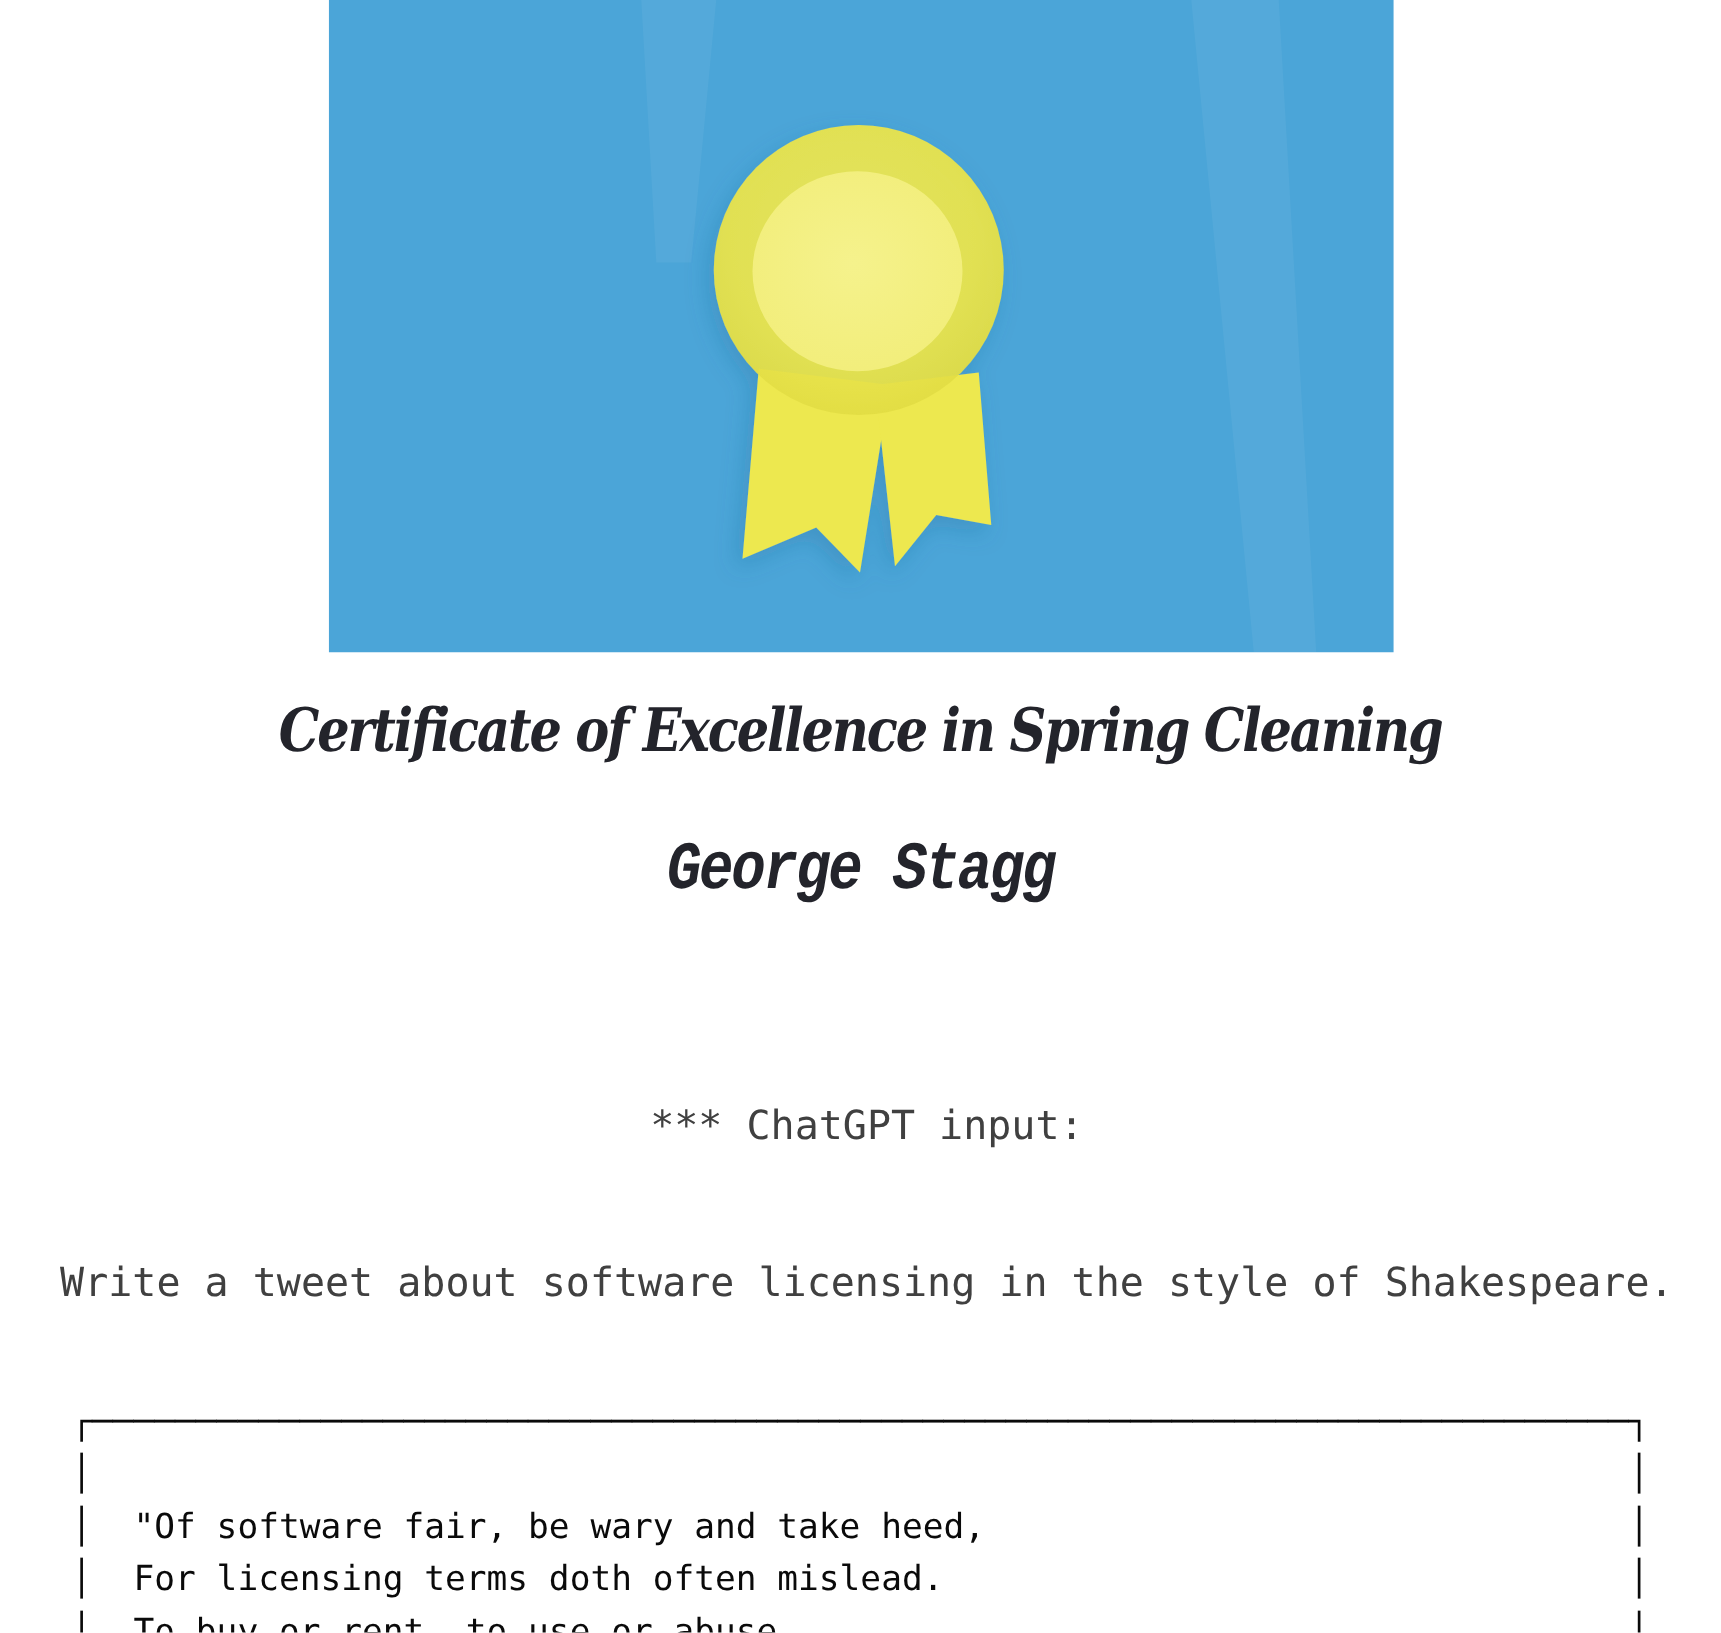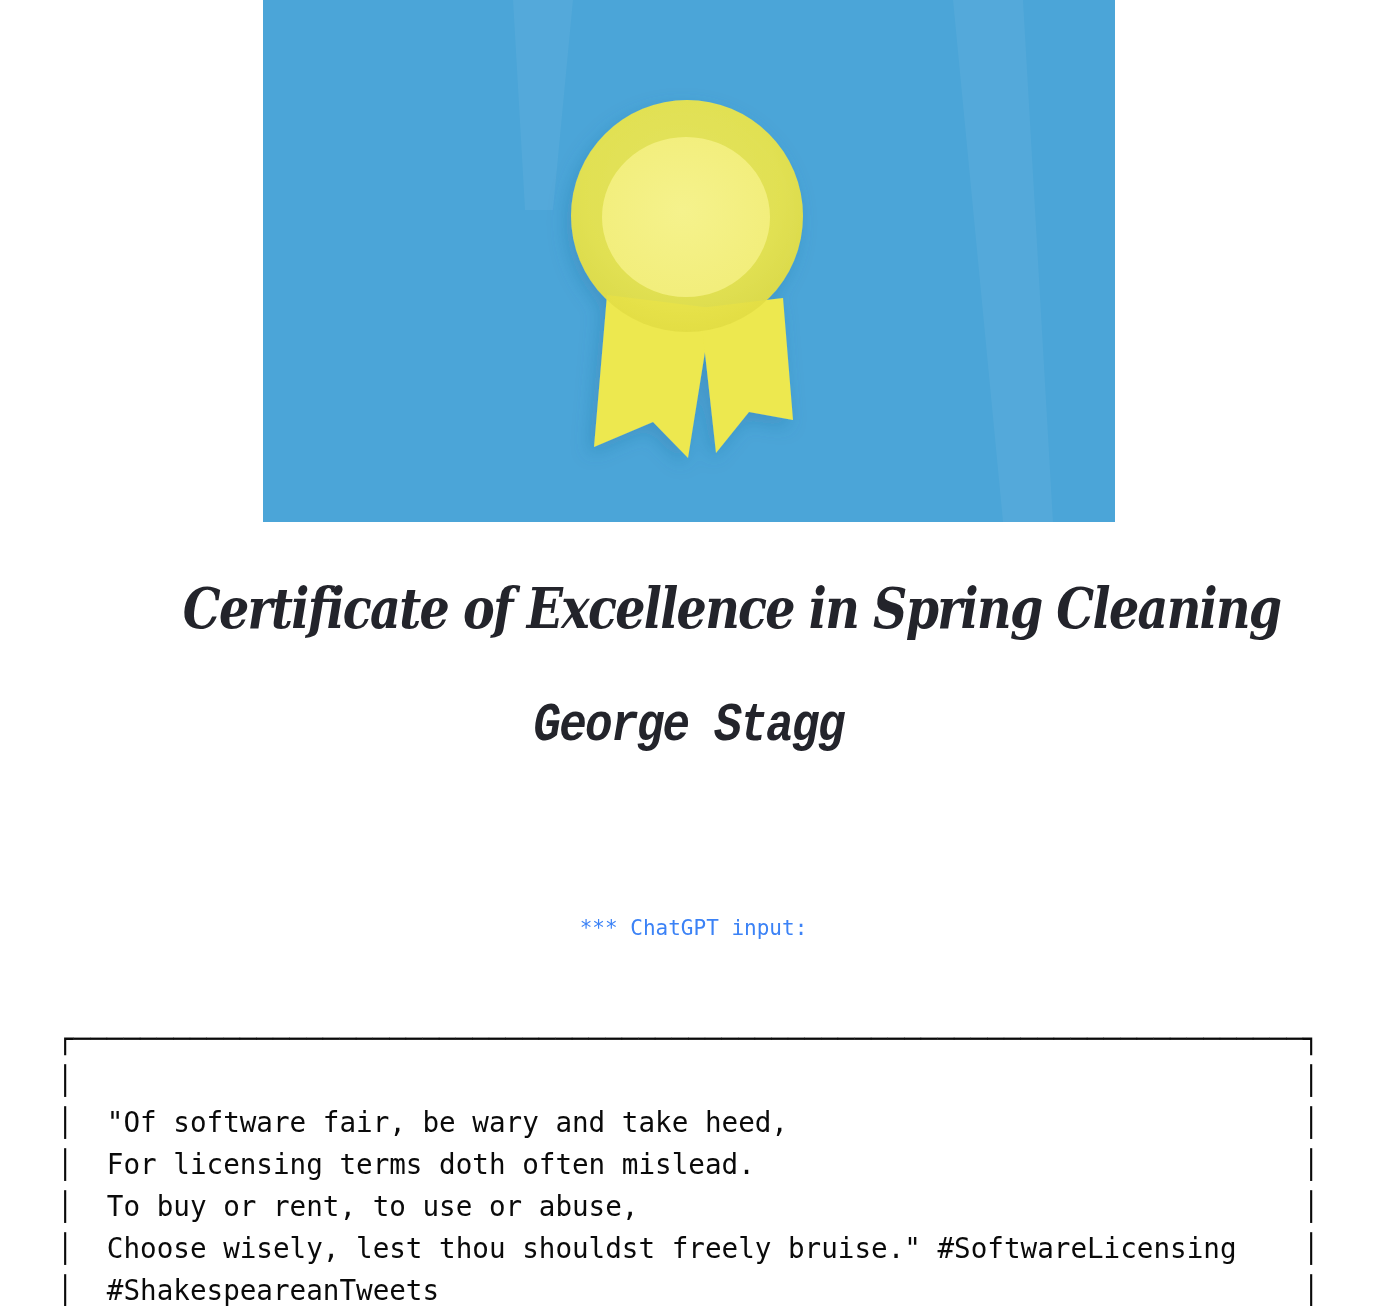--- a/index.html
+++ b/index.html
@@ -28,38 +28,37 @@
     font-weight: 700;
   }
   .script-line .squeeze {
     display: inline-block;
     transform: scaleX(0.85);
     transform-origin: 50% 50%;
     letter-spacing: -2px;
     white-space: nowrap;
   }
   .title-line {
-    margin-top: 50px;
-    font-size: 56px;
+    margin-top: 32px;
+    font-size: 48px;
     line-height: 1.3;
-    text-align: right;
   }
   .name-line {
     margin-top: 46px;
     font-size: 54px;
     line-height: 1.3;
     font-family: Liberation Mono, monospace;
   }
   .console-intro {
     margin-top: 62px;
     text-align: center;
     font-family: "DejaVu Sans Mono", monospace;
-    font-size: 21px;
+    font-size: 32px;
     line-height: 42px;
-    color: #3b82f6;
+    color: #404040;
     white-space: pre;
     padding-left: 10px;
   }
   .tweet-box {
     margin: 27px 0 0 57px;
     font-family: "DejaVu Sans Mono", monospace;
     font-size: 27.6px;
     line-height: 42px;
     color: #0a0a0a;
     white-space: pre;
@@ -103,20 +102,21 @@
 <div class="script-line title-line">
   <span class="squeeze">Certificate of Excellence in Spring Cleaning</span>
 </div>
 
 <div class="script-line name-line">
   <span class="squeeze">George Stagg</span>
 </div>
 
 <div class="console-intro">
   <div>*** ChatGPT input:</div>
+  <div>Write a tweet about software licensing in the style of Shakespeare.</div>
 </div>
 
 <pre class="tweet-box">┌──────────────────────────────────────────────────────────────────────────┐
 │                                                                          │
 │  "Of software fair, be wary and take heed,                               │
 │  For licensing terms doth often mislead.                                 │
 │  To buy or rent, to use or abuse,                                        │
 │  Choose wisely, lest thou shouldst freely bruise." #SoftwareLicensing    │
 │  #ShakespeareanTweets                                                    │
 │                                                                          │

